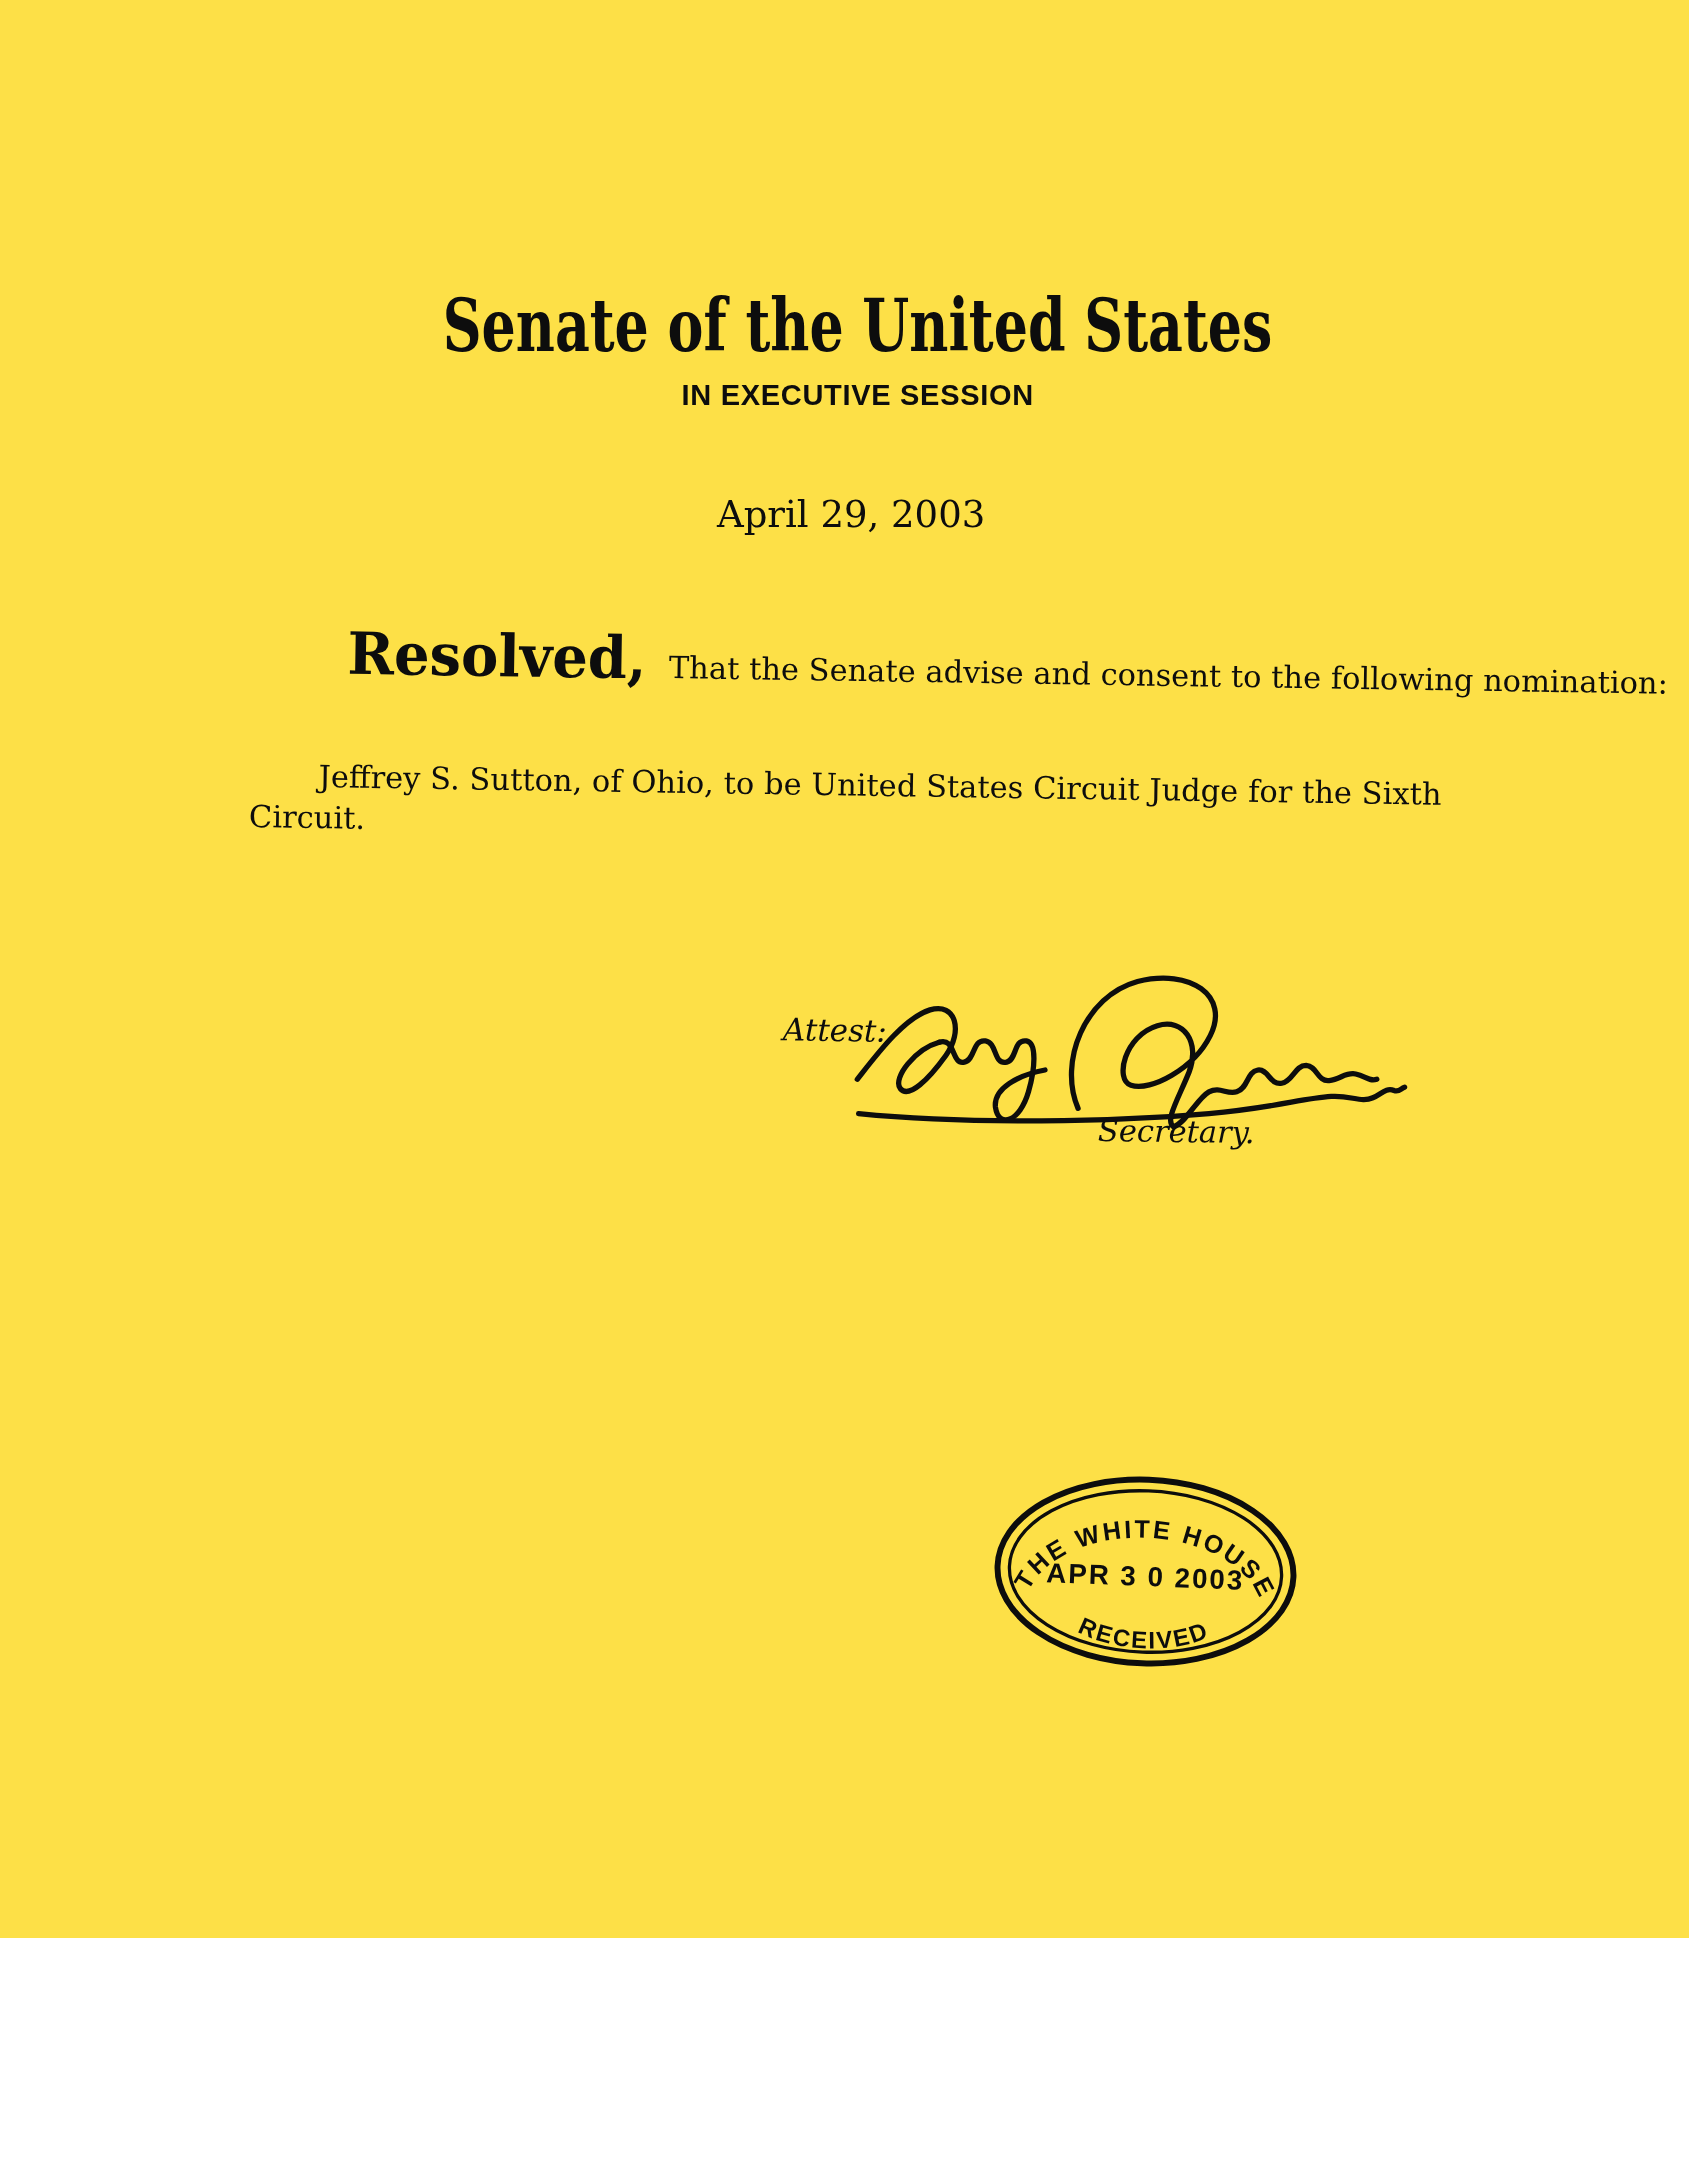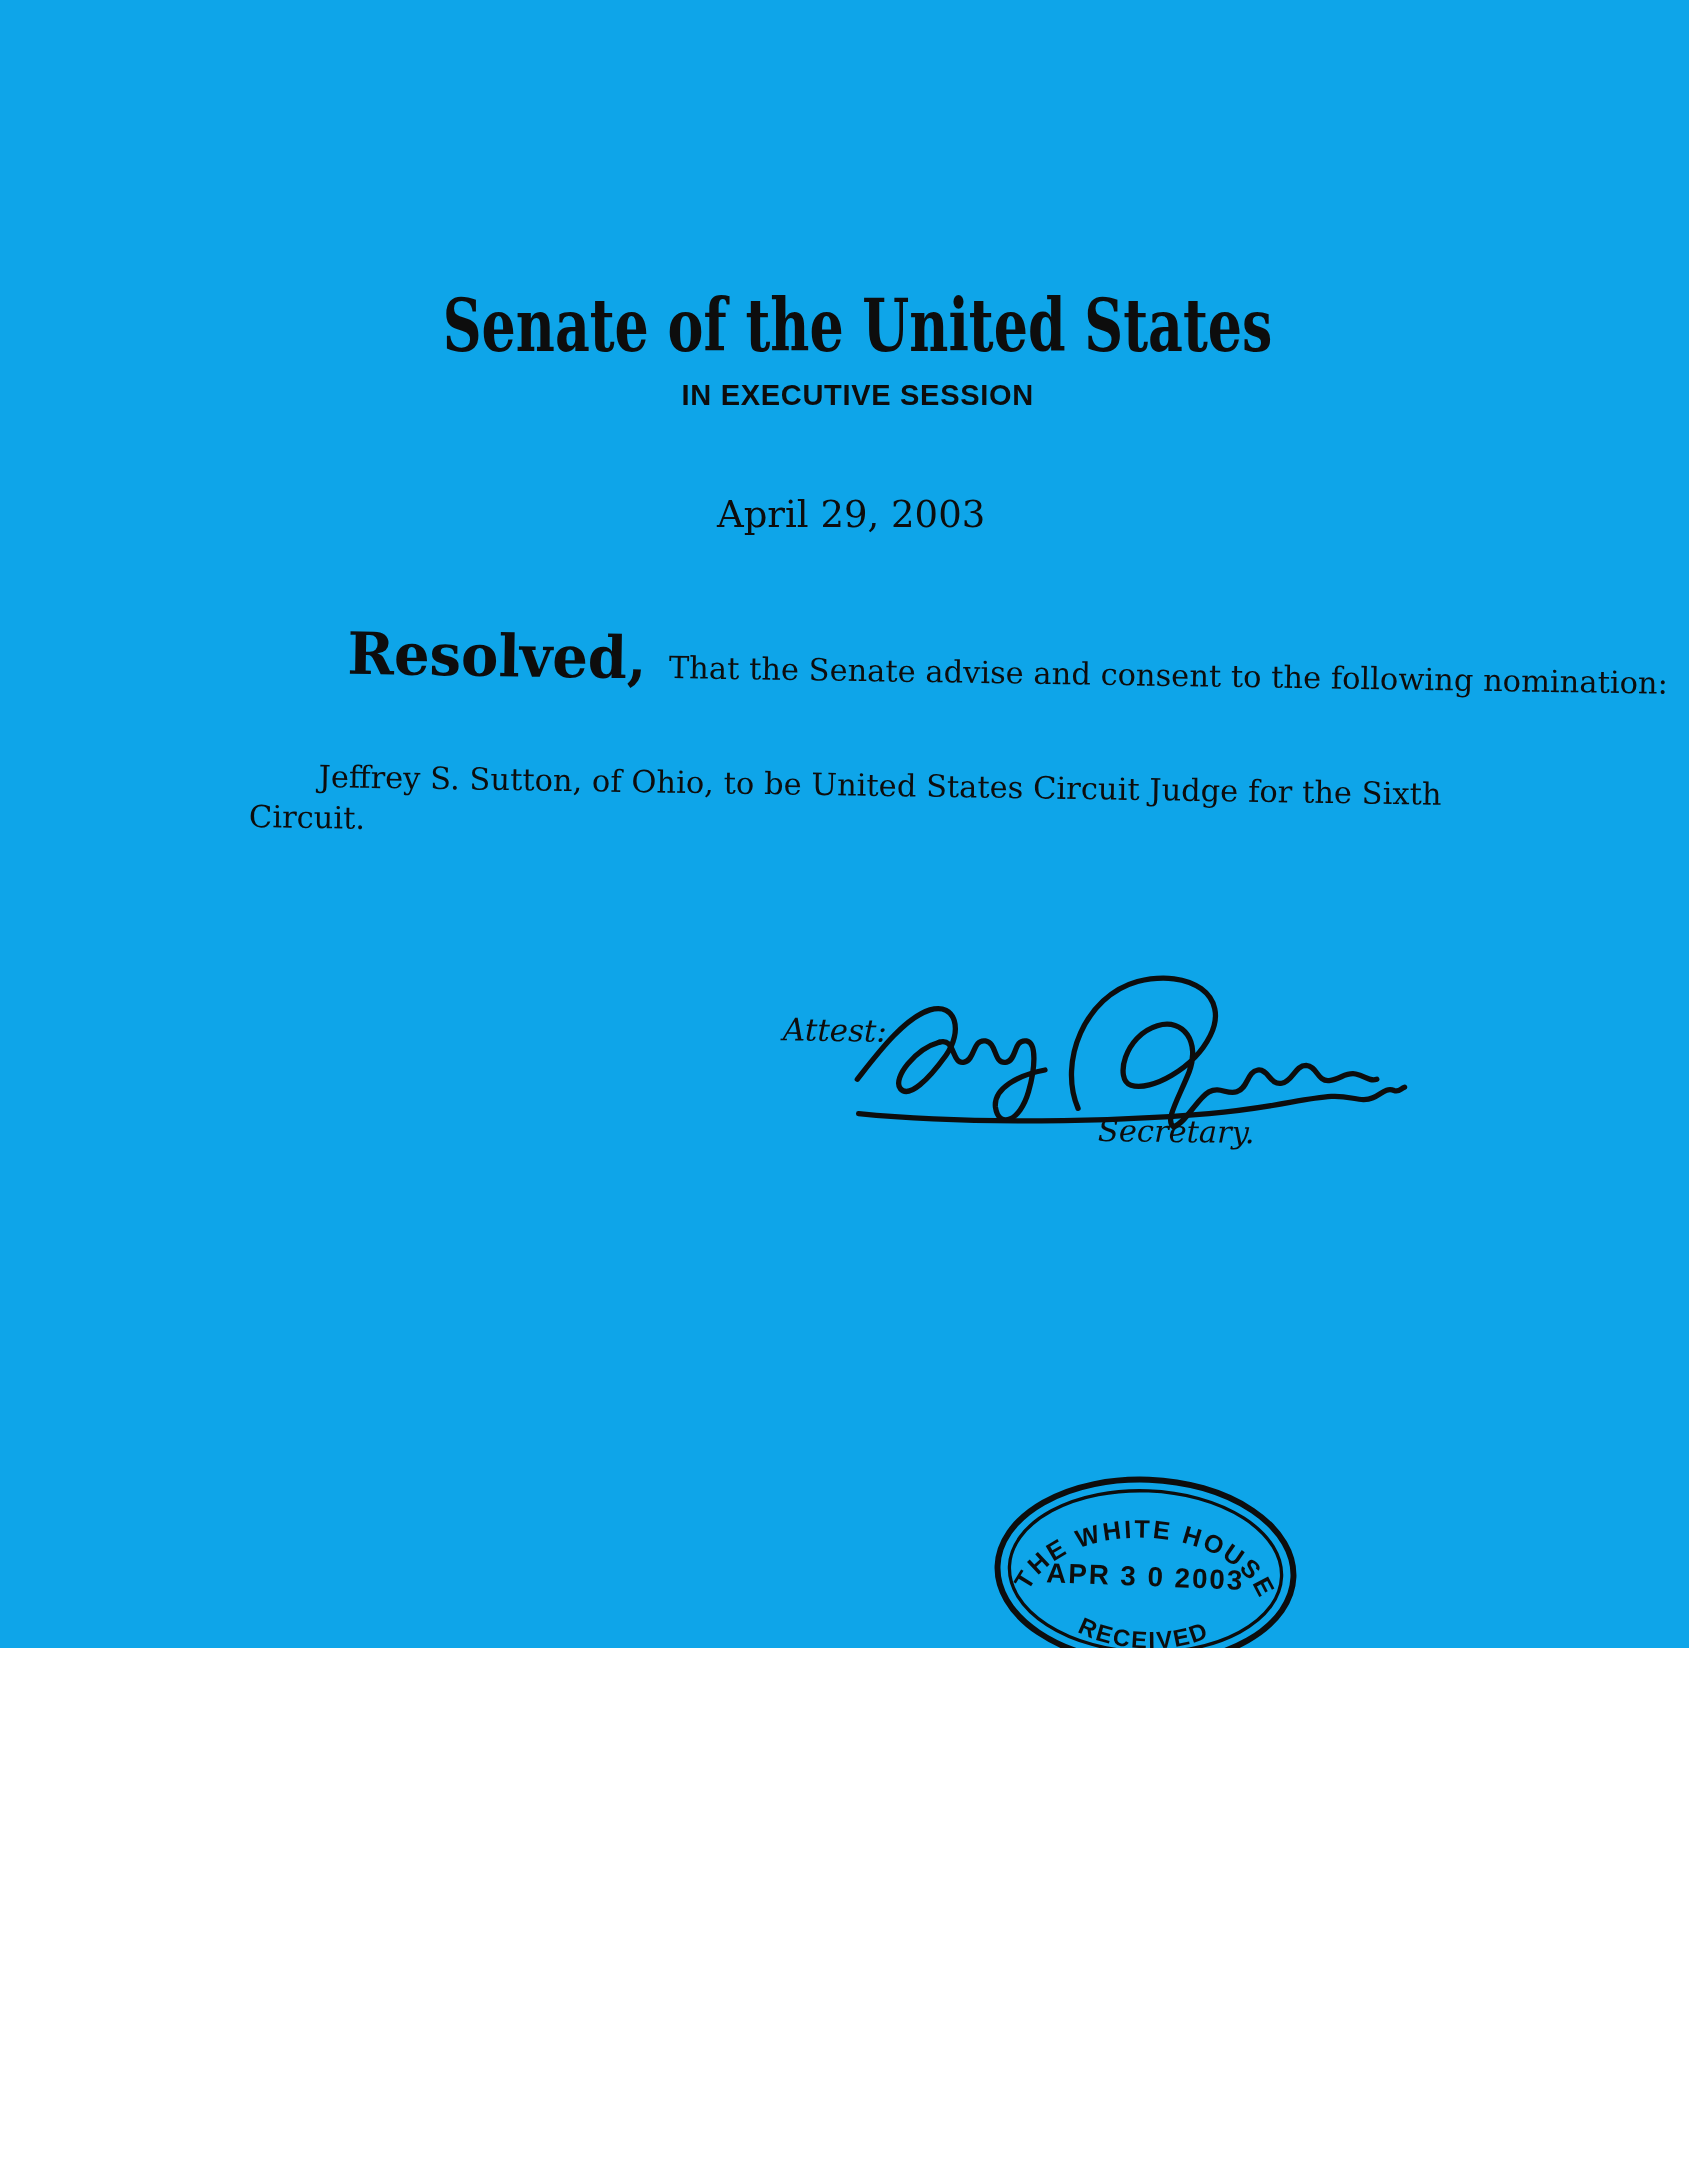--- a/index.html
+++ b/index.html
@@ -1,21 +1,21 @@
 <!DOCTYPE html>
 <html style="font-size:10.6px"><head>
 <meta charset="utf-8">
 <style>
   html, body { margin: 0; padding: 0; background: #ffffff; }
 
   .page {
     position: relative;
     width: 1689px;
-    height: 1648px;
-    background: #0ea5e9;
+    height: 1938px;
+    background: #fde047;
     color: #0d0d0d;
     font-family: "DejaVu Serif", serif;
     overflow: hidden;
   }
 
   
   .doc-title {
     position: absolute;
     top: 285px; left: 13.2px; width: 1689px;
     text-align: center;

